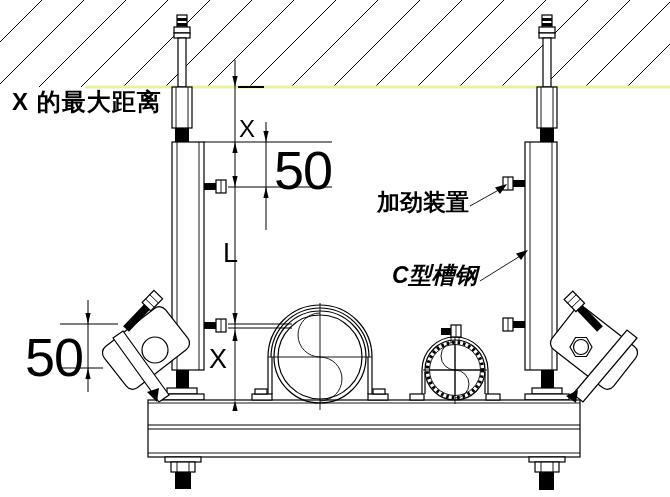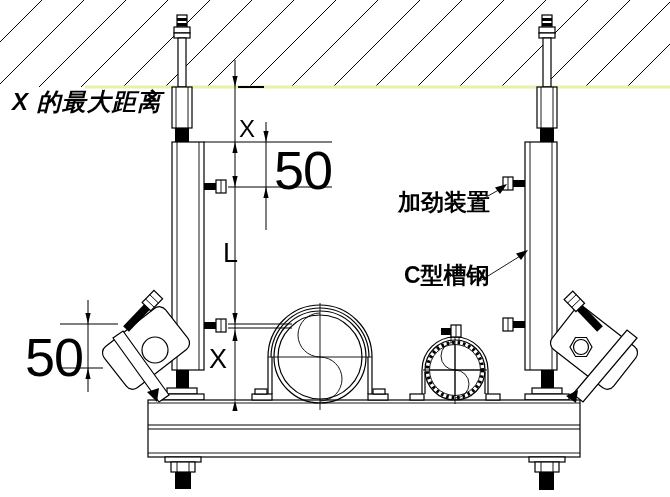--- a/index.html
+++ b/index.html
@@ -223,24 +223,24 @@
   <g>
     <line class="lt" x1="470" y1="206" x2="504" y2="187"></line>
     <polygon class="fb" points="507,184 495,187.5 500,194"></polygon>
   </g>
   <g>
     <line class="lt" x1="480" y1="281" x2="525" y2="253"></line>
     <polygon class="fb" points="528,250 516,253.5 521,260"></polygon>
   </g>
 </svg>
 
-<div class="lbl note" style="left:12px;  top:90px;font-style:italic;">X 的最大距离</div>
+<div class="lbl note" style="left:12px;  top:90px;">X 的最大距离</div>
 
 <div class="lbl dim-s" style="left:239px; top:117px;">X</div>
 <div class="lbl dim-b" style="left:274px; top:143px;">50</div>
 <div class="lbl dim-m" style="left:223px; top:240px;">L</div>
 <div class="lbl dim-m" style="left:209px; top:346px;">X</div>
 <div class="lbl dim-b" style="left:25px;  top:330px;">50</div>
 
-<div class="lbl ann" style="left:398px; top:191px;">加劲装置</div>
-<div class="lbl ann" style="left:404px; top:264px;">C型槽钢</div>
+<div class="lbl ann" style="left:377px; top:191px;">加劲装置</div>
+<div class="lbl ann" style="left:392px; top:264px;font-style:italic;">C型槽钢</div>
 
 </div>
 
 </body></html>

